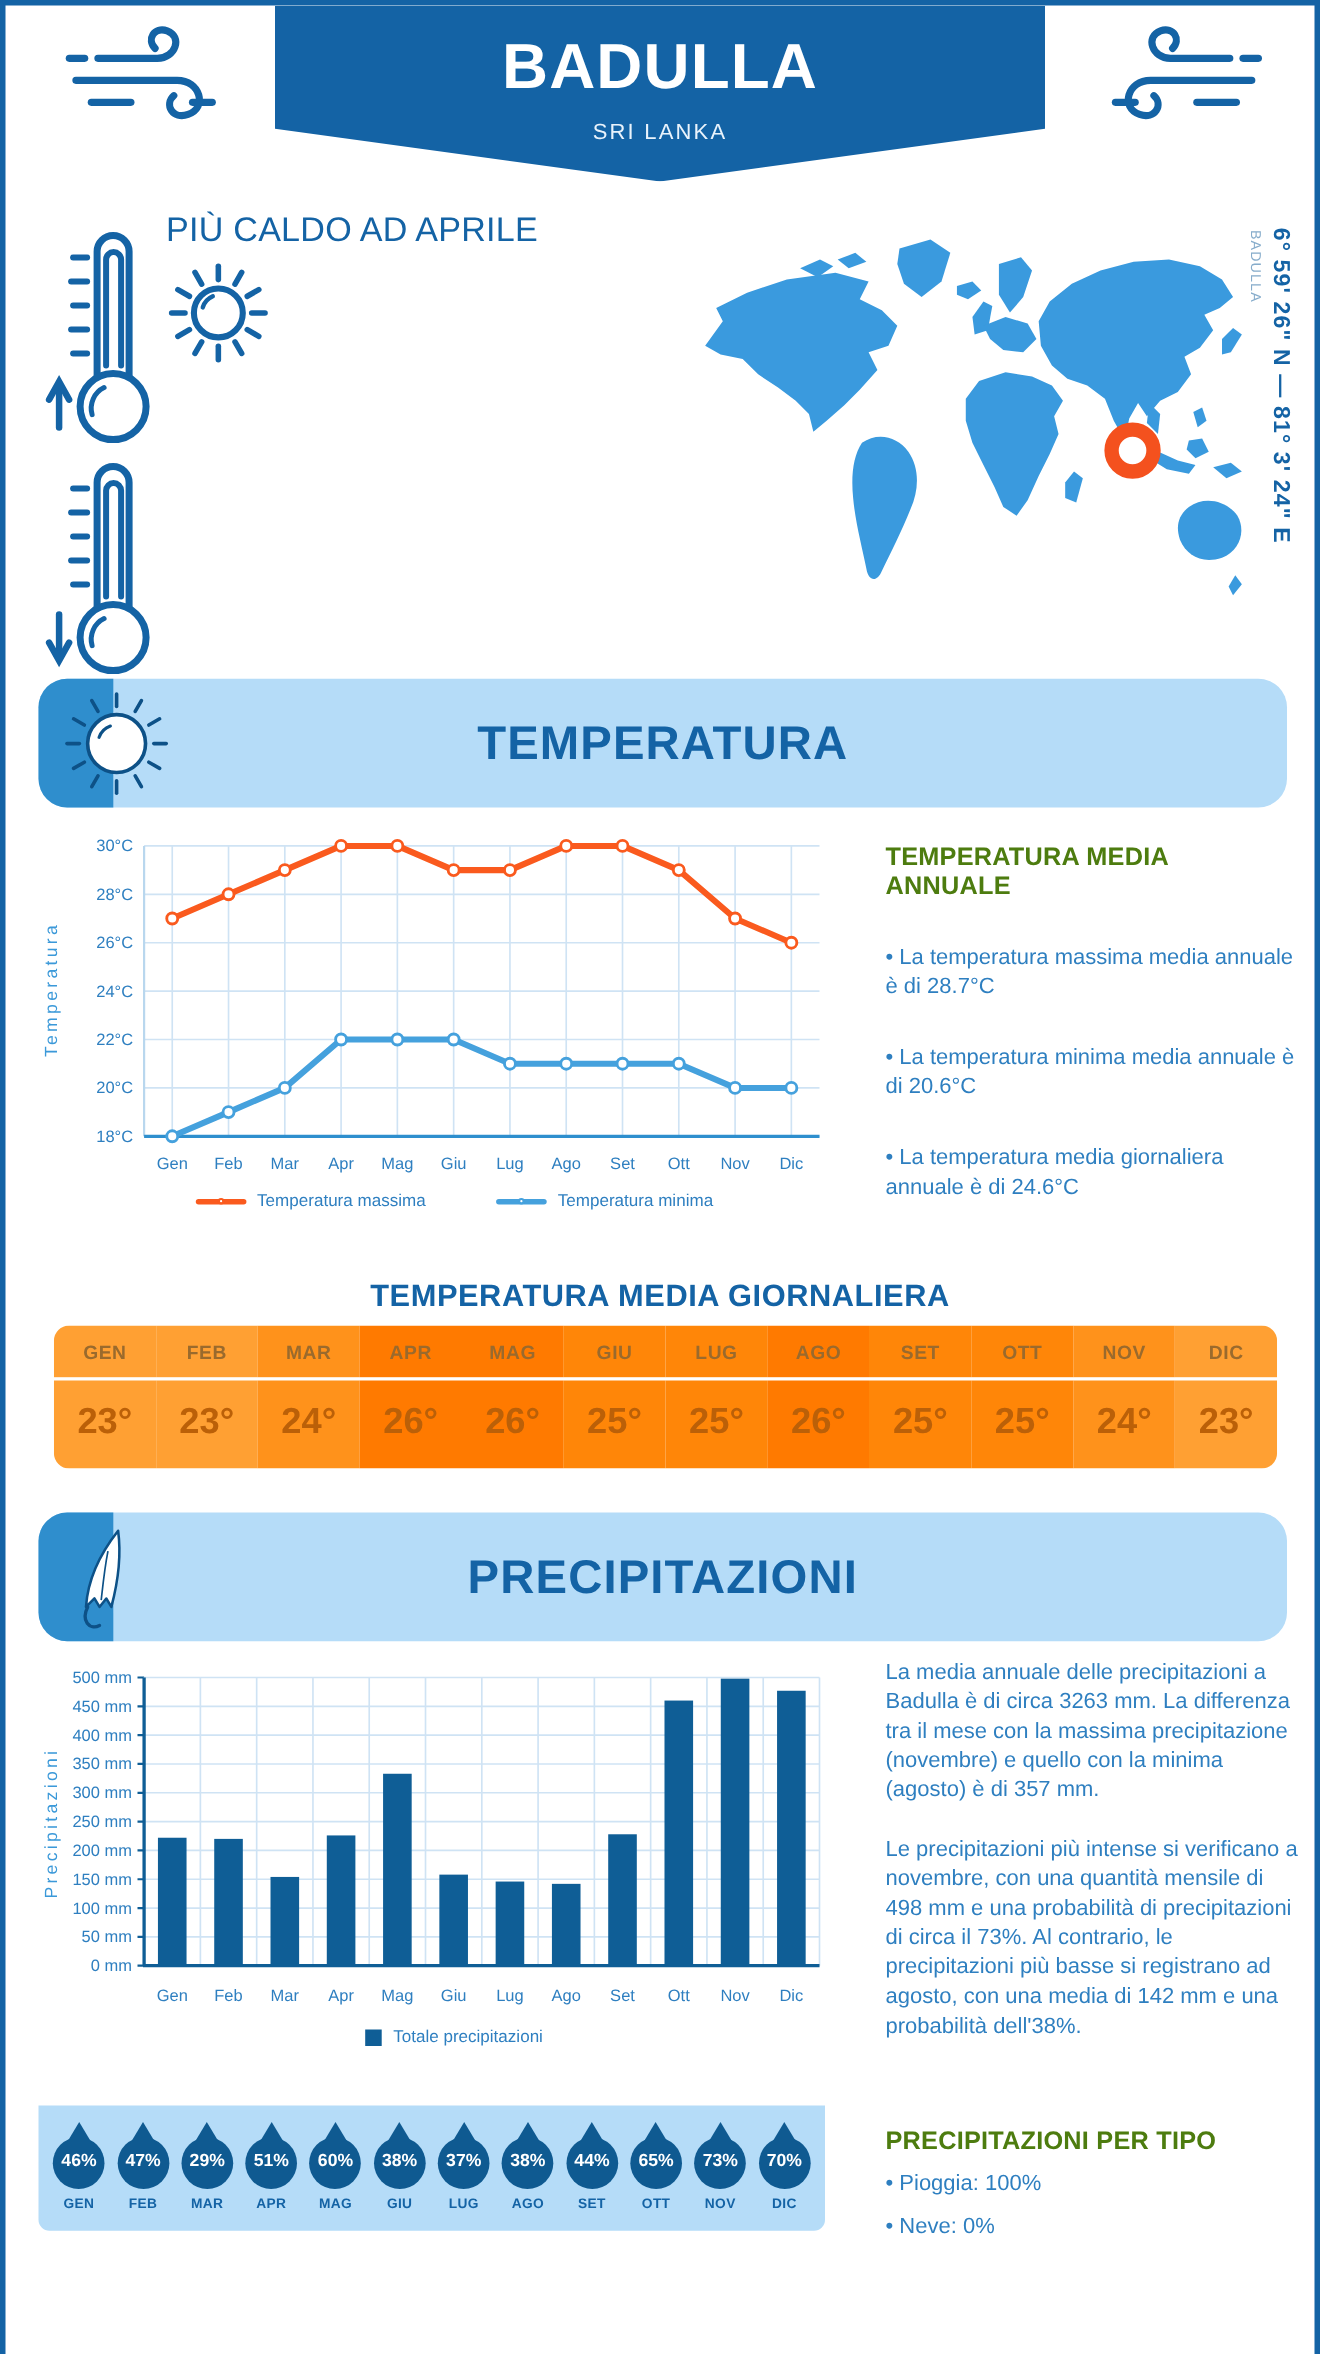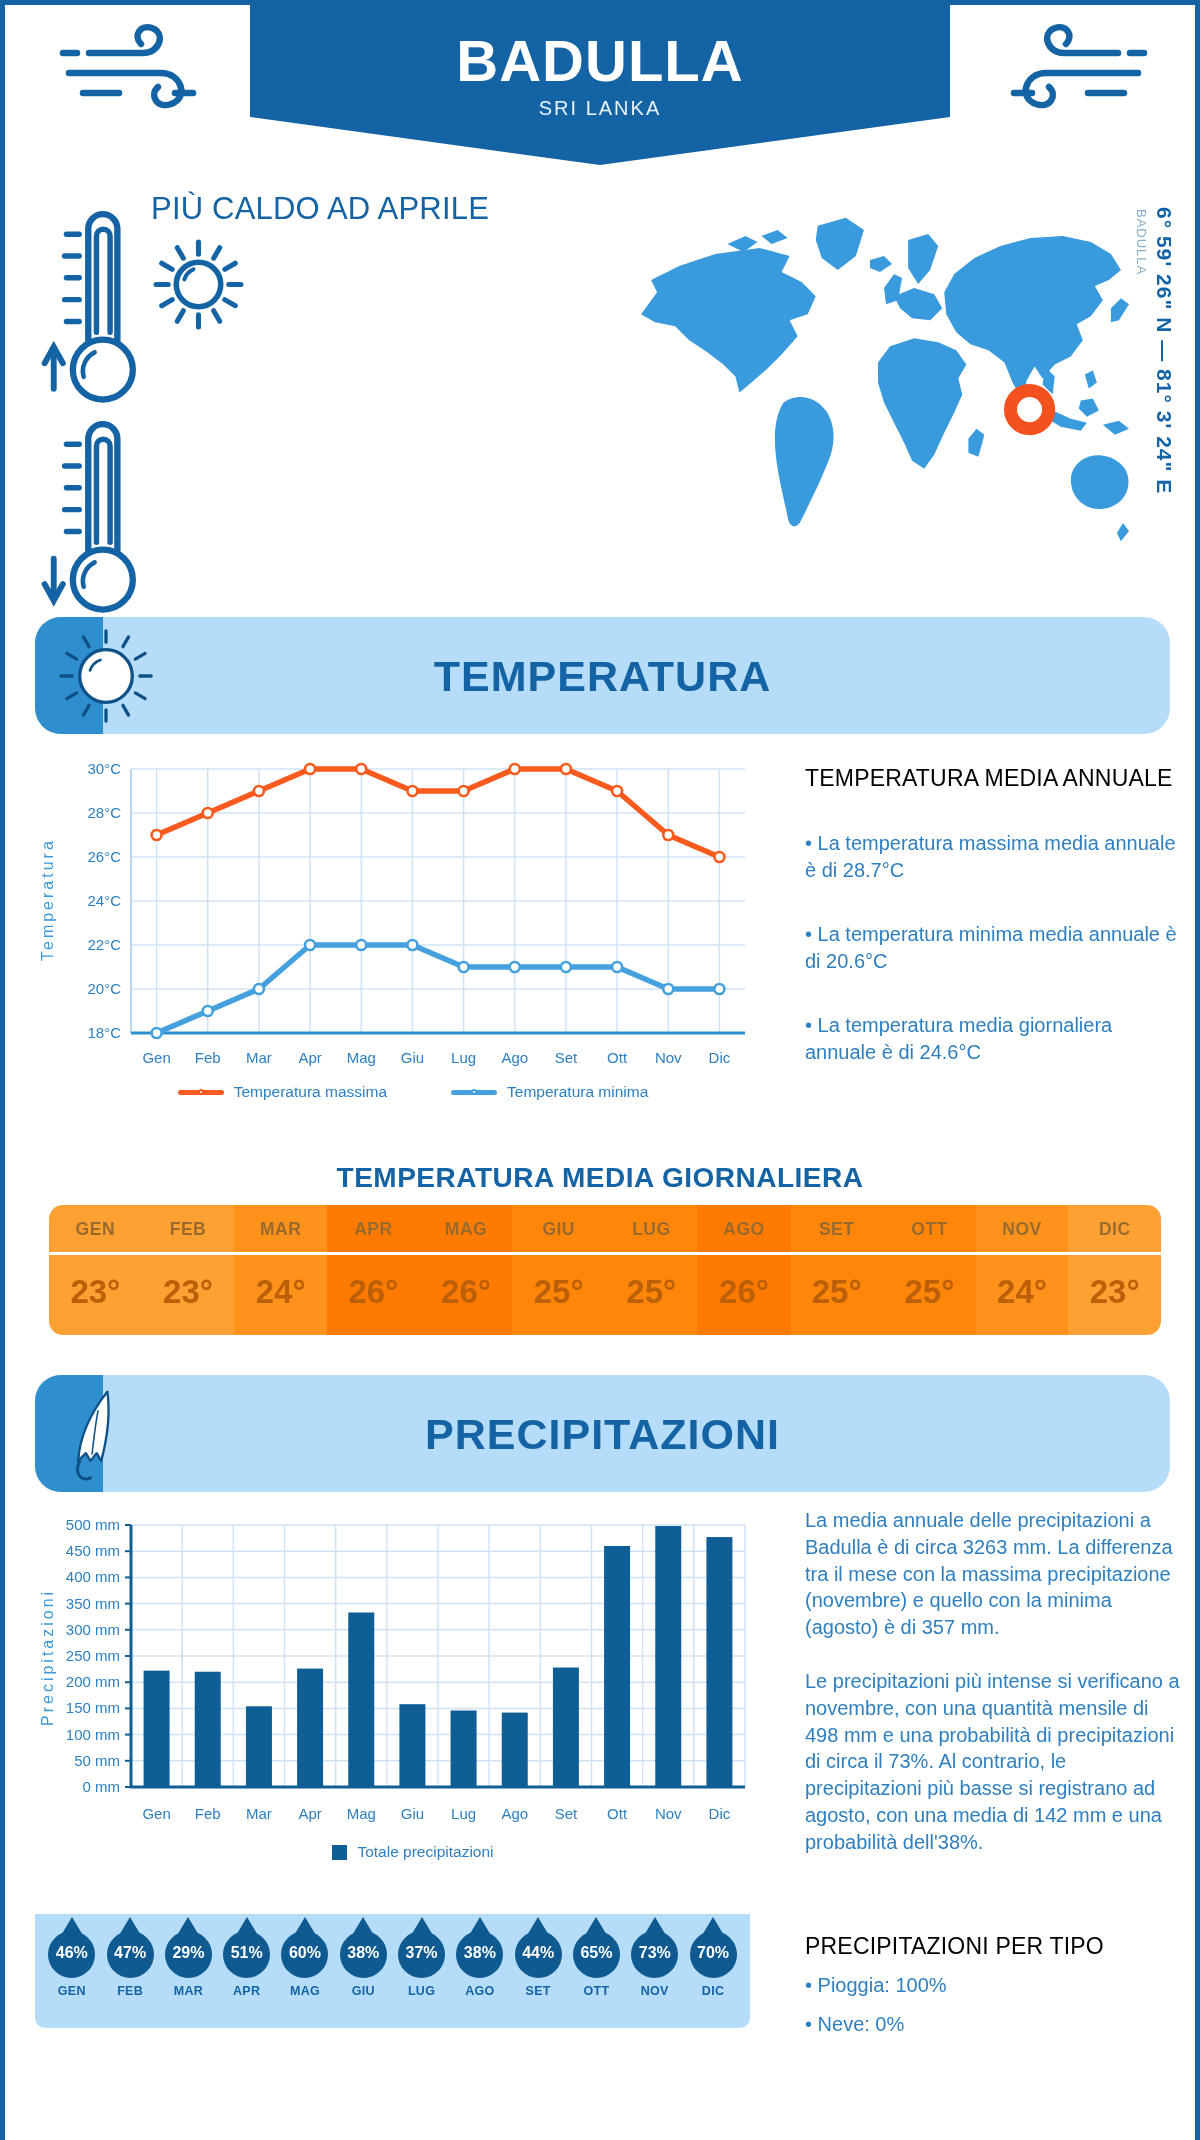--- a/index.html
+++ b/index.html
@@ -4,21 +4,21 @@
 <style>
   *{margin:0;padding:0;box-sizing:border-box}
   html,body{background:#fff}
   body{font-family:"Liberation Sans",sans-serif}
   .page{position:relative;width:1200px;height:2140px;background:#fff;border:5px solid #1463a5;border-bottom:0;overflow:hidden}
 
   
   .banner{position:absolute;left:245px;top:0;width:700px;height:160px;background:#1463a5;text-align:center;color:#fff;
           clip-path:polygon(0 0,100% 0,100% 70%,50% 100%,0 70%)}
   .banner .title{padding-top:22px;font-size:58px;font-weight:bold;letter-spacing:1px}
-  .banner .subtitle{margin-top:3px;font-size:20px;letter-spacing:2px;color:#e9f3fc}
+  .banner .subtitle{margin-top:15px;font-size:20px;letter-spacing:2px;color:#e9f3fc}
   .wind{position:absolute;top:16px;width:175px;height:105px;stroke:#1463a5;stroke-width:6.5;fill:none;stroke-linecap:round}
   .wind.left{left:50px}
   .wind.right{left:972px;transform:scaleX(-1)}
 
   
   .hl{position:absolute;left:36px;width:580px;display:flex}
   .hl.warm{top:182px}.hl.cold{top:392px}
   .thermo{width:100px;height:228px;flex:none;stroke:#1463a5;fill:none;stroke-linecap:round}
   .hl-body{margin-left:10px}
   .hl-title{font-size:31px;font-weight:normal;color:#1463a5;margin-top:4px;letter-spacing:.2px}
@@ -59,41 +59,41 @@
   #legend1{top:1078px}
   #legend2{top:1838px}
   .leg-item{display:flex;align-items:center;gap:10px}
   .leg-line{position:relative;width:46px;height:5px;border-radius:3px;display:inline-block}
   .leg-dot{position:absolute;left:50%;top:50%;transform:translate(-50%,-50%);width:6px;height:6px;background:#fff;border:2.5px solid;border-radius:50%}
   .leg-sq{width:15px;height:15px;display:inline-block}
   .leg-label{font-size:15.5px;color:#2e7fc0}
 
   
   .annual{position:absolute;left:800px;top:760px;width:375px}
-  .annual h3,.types h3{font-size:23px;font-weight:normal;color:#000000;letter-spacing:.2px}
+  .annual h3,.types h3{font-size:23px;font-weight:bold;color:#4d7c0f;letter-spacing:.2px}
   .bullet{font-size:20px;line-height:1.33;color:#2e7fc0;margin-top:38px}
   .prec-text{position:absolute;left:800px;top:1502px;width:378px}
   .prec-text p{font-size:20px;line-height:1.34;color:#2e7fc0;margin-bottom:27px}
   .types{position:absolute;left:800px;top:1928px;width:360px}
   .types .bullet{margin-top:12px}
 
   
   .daily-title{position:absolute;left:0;width:100%;top:1157px;text-align:center;font-size:28px;font-weight:bold;color:#1463a5;letter-spacing:.5px}
   .ttable{position:absolute;left:44px;top:1200px;width:1112px;border-radius:14px;overflow:hidden}
   .trow{display:flex}
   .tcell{flex:1;text-align:center}
   .th{padding:14px 0 12px;font-size:17.5px;font-weight:bold;color:#9a6a2d;letter-spacing:.5px}
   .tsep{height:3px;background:#fff}
   .tv{padding:18px 0 24px;font-size:33px;font-weight:bold;color:#bb6008}
 
   
   .prob-header{position:absolute;left:30px;top:1876px;width:715px;height:33px;background:#3e9bd9;border-radius:4px 4px 0 0;
                color:#fff;font-weight:bold;font-size:17.5px;text-align:center;line-height:33px;letter-spacing:.5px}
   .prob-panel{position:absolute;left:30px;top:1909px;width:715px;height:114px;background:#b5dcf8;border-radius:0 0 10px 10px;
-              display:flex;justify-content:space-evenly;padding:0 6px}
+              display:flex;justify-content:space-evenly;padding:12px 6px}
   .dropcol{display:flex;flex-direction:column;align-items:center;width:55px}
   .drop{position:relative;width:47px;height:47px;background:#0f5a91;border-radius:50%;margin-top:17px}
   .drop::before{content:"";position:absolute;left:50%;top:-14px;transform:translateX(-50%);
                 border-left:12px solid transparent;border-right:12px solid transparent;border-bottom:20px solid #0f5a91}
   .droppct{position:absolute;left:0;right:0;top:13px;text-align:center;font-size:16px;font-weight:bold;color:#fff}
   .droplabel{margin-top:6px;font-size:12.5px;font-weight:bold;color:#1463a5;letter-spacing:.3px}
 
   
   .footer{position:absolute;left:-5px;bottom:0;width:1200px;height:64px;background:#1463a5;display:flex;align-items:center;padding:0 40px}
   .cc-group{display:flex;align-items:center;gap:13px}

